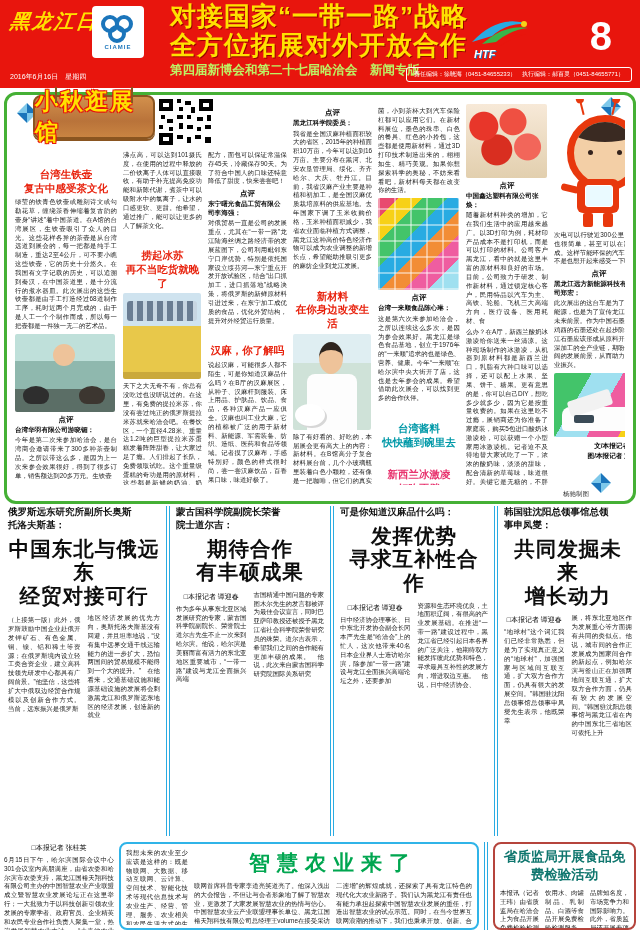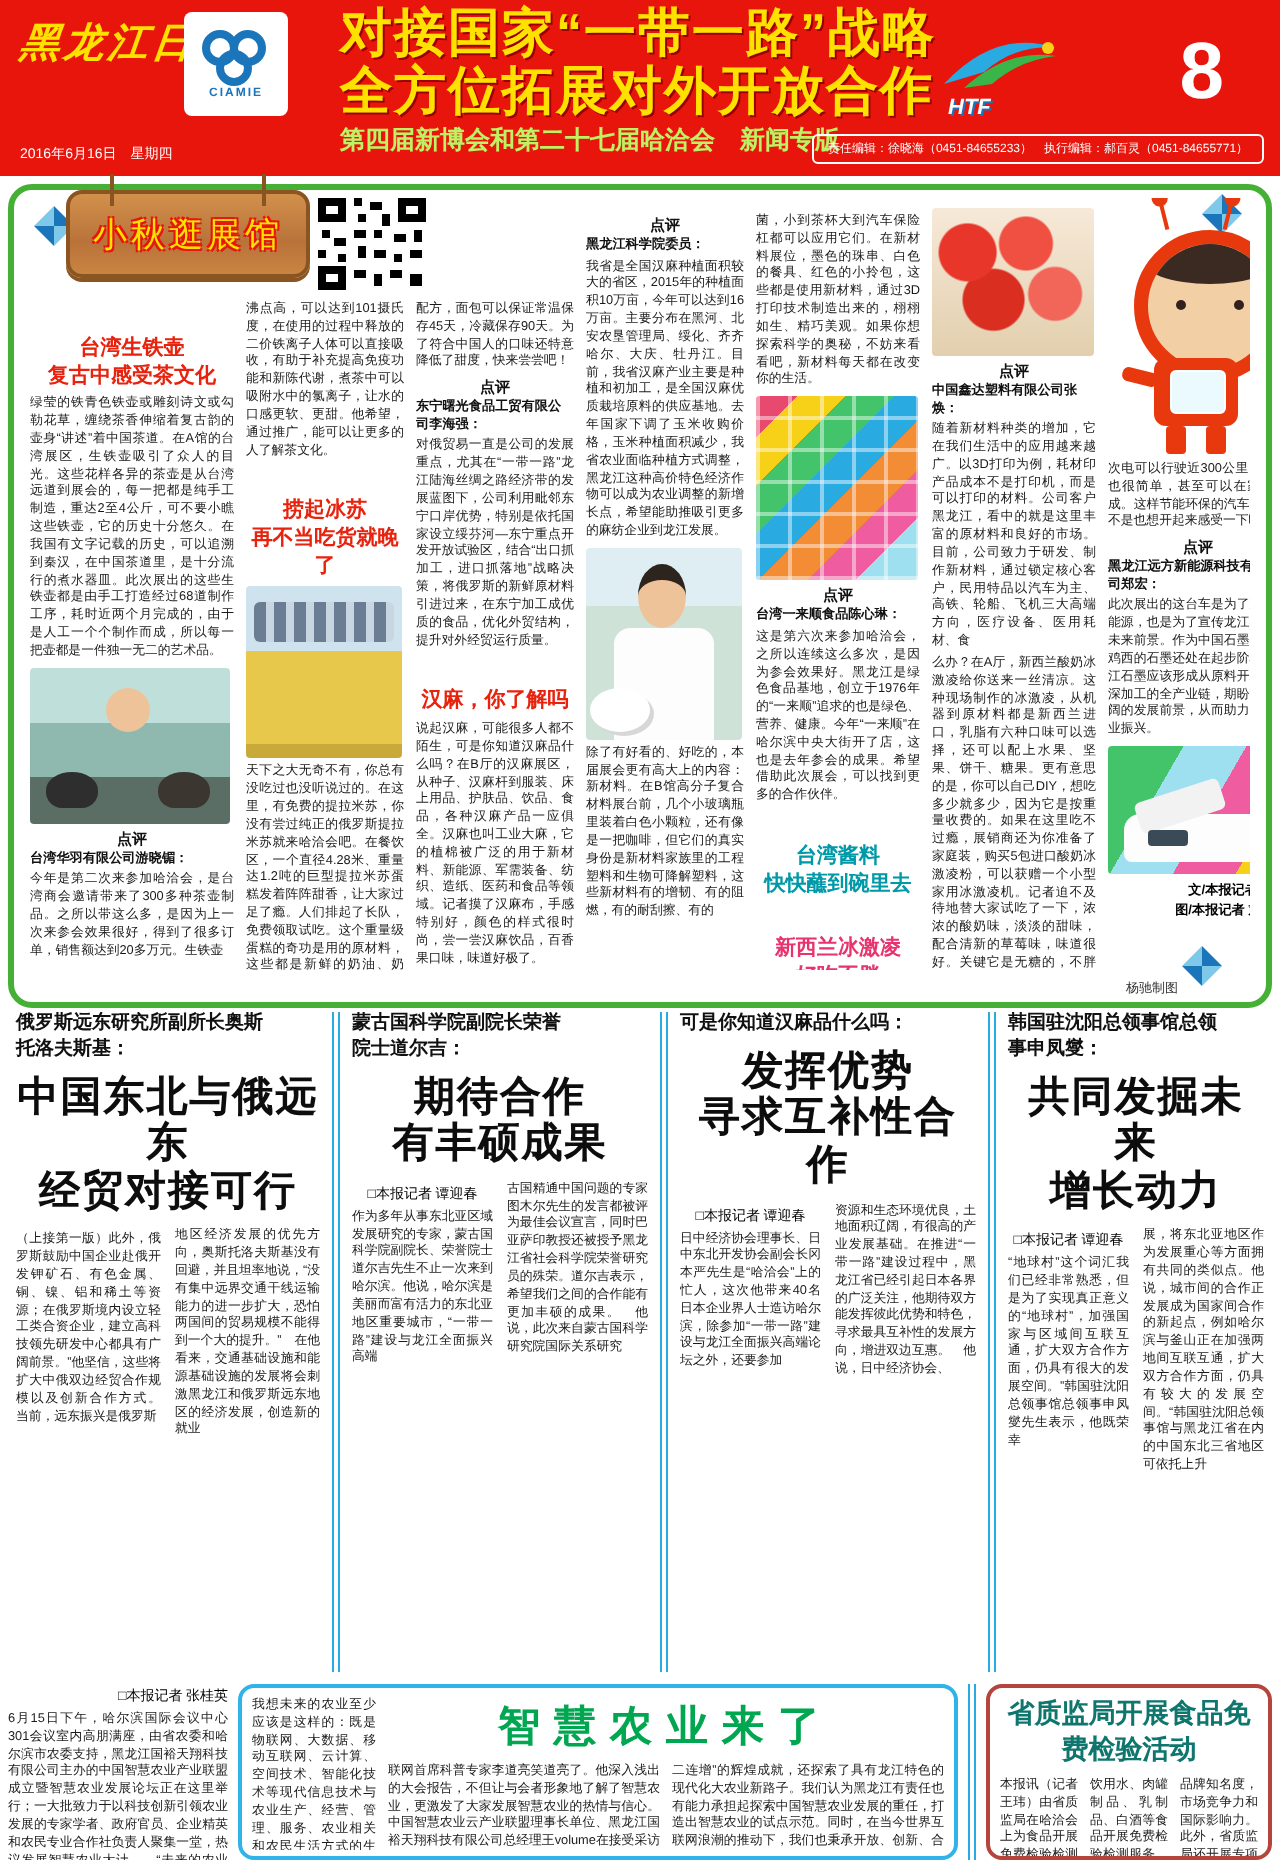--- a/index.html
+++ b/index.html
@@ -17,21 +17,21 @@
   .editors-box{position:absolute;right:8px;bottom:6px;width:218px;border:1px solid #fff;border-radius:3px;padding:2px 3px;font-size:6px;color:#fff;text-align:center;}
   .htf{position:absolute;right:108px;top:12px;width:64px;height:50px;}
   .htf-label{position:absolute;left:6px;bottom:2px;font-size:11px;font-weight:900;color:#fff;font-style:italic;text-shadow:1px 1px 0 #1b75bb;}
   .page-num{position:absolute;right:28px;top:14px;font-size:40px;font-weight:900;color:#fff;}
   
   .expo{position:absolute;left:4px;right:4px;top:92px;height:406px;border:3px solid #45b035;border-radius:12px;background:#fff;}
   .pinwheel{position:absolute;width:20px;height:20px;}
   .pw-tl{left:10px;top:8px;} .pw-tr{right:12px;top:2px;} .pw-br{right:22px;bottom:8px;}
   .rope{position:absolute;width:2px;height:16px;background:#8a5520;top:-10px;}
   .sign{position:absolute;left:26px;top:0px;width:118px;height:40px;background:linear-gradient(180deg,#d2904c,#b9733a 60%,#c98442);border:2px solid #8a5520;border-radius:8px;display:flex;align-items:center;justify-content:center;box-shadow:0 2px 0 #8a5520;}
-  .sign-text{font-size:17px;font-weight:400;color:#ffe100;letter-spacing:2px;text-shadow:1px 1px 0 #e8150d,-1px -1px 0 #e8150d,1px -1px 0 #e8150d,-1px 1px 0 #e8150d;}
+  .sign-text{font-size:23px;font-weight:700;color:#ffe100;letter-spacing:2px;text-shadow:1px 1px 0 #e8150d,-1px -1px 0 #e8150d,1px -1px 0 #e8150d,-1px 1px 0 #e8150d;}
   .qr{position:absolute;left:150px;top:2px;}
   .expo-cols{position:absolute;left:8px;right:8px;top:4px;bottom:16px;display:flex;gap:6px;overflow:hidden;}
   .col{flex:0 0 auto;overflow:hidden;}
   .bt{font-size:6.4px;line-height:1.38;text-align:justify;color:#1a1a1a;margin:2px 0;}
   .rh{font-weight:900;text-align:center;white-space:pre-line;margin:19px 0 3px;font-size:10.5px;line-height:1.3;}
   .rh.red{color:#e8220d;} .rh.teal{color:#0099a8;} .rh.rose{color:#e8336e;}
   .pj{font-weight:900;text-align:center;font-size:7.5px;color:#111;margin:3px 0 1px;}
   .pn{font-weight:900;font-size:6.6px;color:#111;text-align:left;line-height:1.3;}
   .photo{border-radius:2px;margin:3px 0;position:relative;overflow:hidden;}
   .credits{font-size:6.6px;font-weight:bold;text-align:right;line-height:1.5;margin-top:4px;}
@@ -197,20 +197,22 @@
         <div style="position:absolute;left:10px;bottom:4px;width:10px;height:26px;background:#f4f4ee;border-radius:4px 4px 2px 2px;"></div>
         <div style="position:absolute;left:26px;bottom:4px;width:10px;height:26px;background:#efefe6;border-radius:4px 4px 2px 2px;"></div>
         <div style="position:absolute;left:42px;bottom:4px;width:10px;height:26px;background:#f8f8f2;border-radius:4px 4px 2px 2px;"></div>
       </div>
     </div>
 
     <div class="col" style="width:79px;padding-top:6px;">
       <div class="pj">点评</div>
       <div class="pn">黑龙江科学院委员：</div>
       <div class="bt">我省是全国汉麻种植面积较大的省区，2015年的种植面积10万亩，今年可以达到16万亩。主要分布在黑河、北安农垦管理局、绥化、齐齐哈尔、大庆、牡丹江。目前，我省汉麻产业主要是种植和初加工，是全国汉麻优质栽培原料的供应基地。去年国家下调了玉米收购价格，玉米种植面积减少，我省农业面临种植方式调整，黑龙江这种高价特色经济作物可以成为农业调整的新增长点，希望能助推吸引更多的麻纺企业到龙江发展。</div>
+      <div class="rh red">新材料
+在你身边改变生活</div>
       <div class="photo" style="width:78px;height:96px;background:linear-gradient(180deg,#dfeef2 0 30%,#cfe2d8 30%);">
         <div style="position:absolute;left:26px;top:8px;width:24px;height:24px;border-radius:50%;background:#eec39a;border-top:8px solid #2e241e;"></div>
         <div style="position:absolute;left:14px;top:40px;width:50px;height:56px;background:#fdfdfd;border-radius:8px 8px 0 0;"></div>
         <div style="position:absolute;left:2px;bottom:4px;width:30px;height:22px;background:#ffffff;border-radius:50%;box-shadow:2px 2px 0 #d7d7d7;"></div>
       </div>
       <div class="bt">除了有好看的、好吃的，本届展会更有高大上的内容：新材料。在B馆高分子复合材料展台前，几个小玻璃瓶里装着白色小颗粒，还有像是一把咖啡，但它们的真实身份是新材料家族里的工程塑料和生物可降解塑料，这些新材料有的增韧、有的阻燃，有的耐刮擦、有的</div>
     </div>
 
     <div class="col" style="width:82px;padding-top:6px;">
       <div class="bt">菌，小到茶杯大到汽车保险杠都可以应用它们。在新材料展位，墨色的珠串、白色的餐具、红色的小拎包，这些都是使用新材料，通过3D打印技术制造出来的，栩栩如生、精巧美观。如果你想探索科学的奥秘，不妨来看看吧，新材料每天都在改变你的生活。</div>
@@ -320,21 +322,21 @@
     <div class="cols2">
       <div class="byline">□本报记者 谭迎春</div>
       <div class="bt">“地球村”这个词汇我们已经非常熟悉，但是为了实现真正意义的“地球村”，加强国家与区域间互联互通，扩大双方合作方面，仍具有很大的发展空间。”韩国驻沈阳总领事馆总领事申凤燮先生表示，他既荣幸</div>
       <div class="bt">展，将东北亚地区作为发展重心等方面拥有共同的类似点。他说，城市间的合作正发展成为国家间合作的新起点，例如哈尔滨与釜山正在加强两地间互联互通，扩大双方合作方面，仍具有较大的发展空间。“韩国驻沈阳总领事馆与黑龙江省在内的中国东北三省地区可依托上升</div>
     </div>
   </article>
 </section>
 
 <section class="bottom">
   <div class="b-col0">
-    <div class="byline" style="text-align:right;">□本报记者 张桂英</div>
+    <div class="byline" style="text-align:center;">□本报记者 张桂英</div>
     <div class="bt">6月15日下午，哈尔滨国际会议中心301会议室内高朋满座，由省农委和哈尔滨市农委支持，黑龙江国裕天翔科技有限公司主办的中国智慧农业产业联盟成立暨智慧农业发展论坛正在这里举行；一大批致力于以科技创新引领农业发展的专家学者、政府官员、企业精英和农民专业合作社负责人聚集一堂，热议发展智慧农业大计。　“未来的农业是什么样？大家都会说是现代农业。前现代农业究竟什么样，对它的定义和描述，有多种说法，但</div>
   </div>
 
   <div class="smartbox">
     <div class="col" style="width:62px;">
       <div class="bt">我想未来的农业至少应该是这样的：既是物联网、大数据、移动互联网、云计算、空间技术、智能化技术等现代信息技术与农业生产、经营、管理、服务、农业相关和农民生活方式的生态融合和集成重组，两个人可以经营管理有15万只鸡的养鸡场，这，就是智慧农业。”看到现场震撼的表演，从北京专程赶来参加论坛的中国农业大学教授、博士生导师、中国农业物</div>
     </div>
     <div class="smart-mid">
       <div class="smart-title">智慧农业来了</div>
       <div class="smart-cols">

